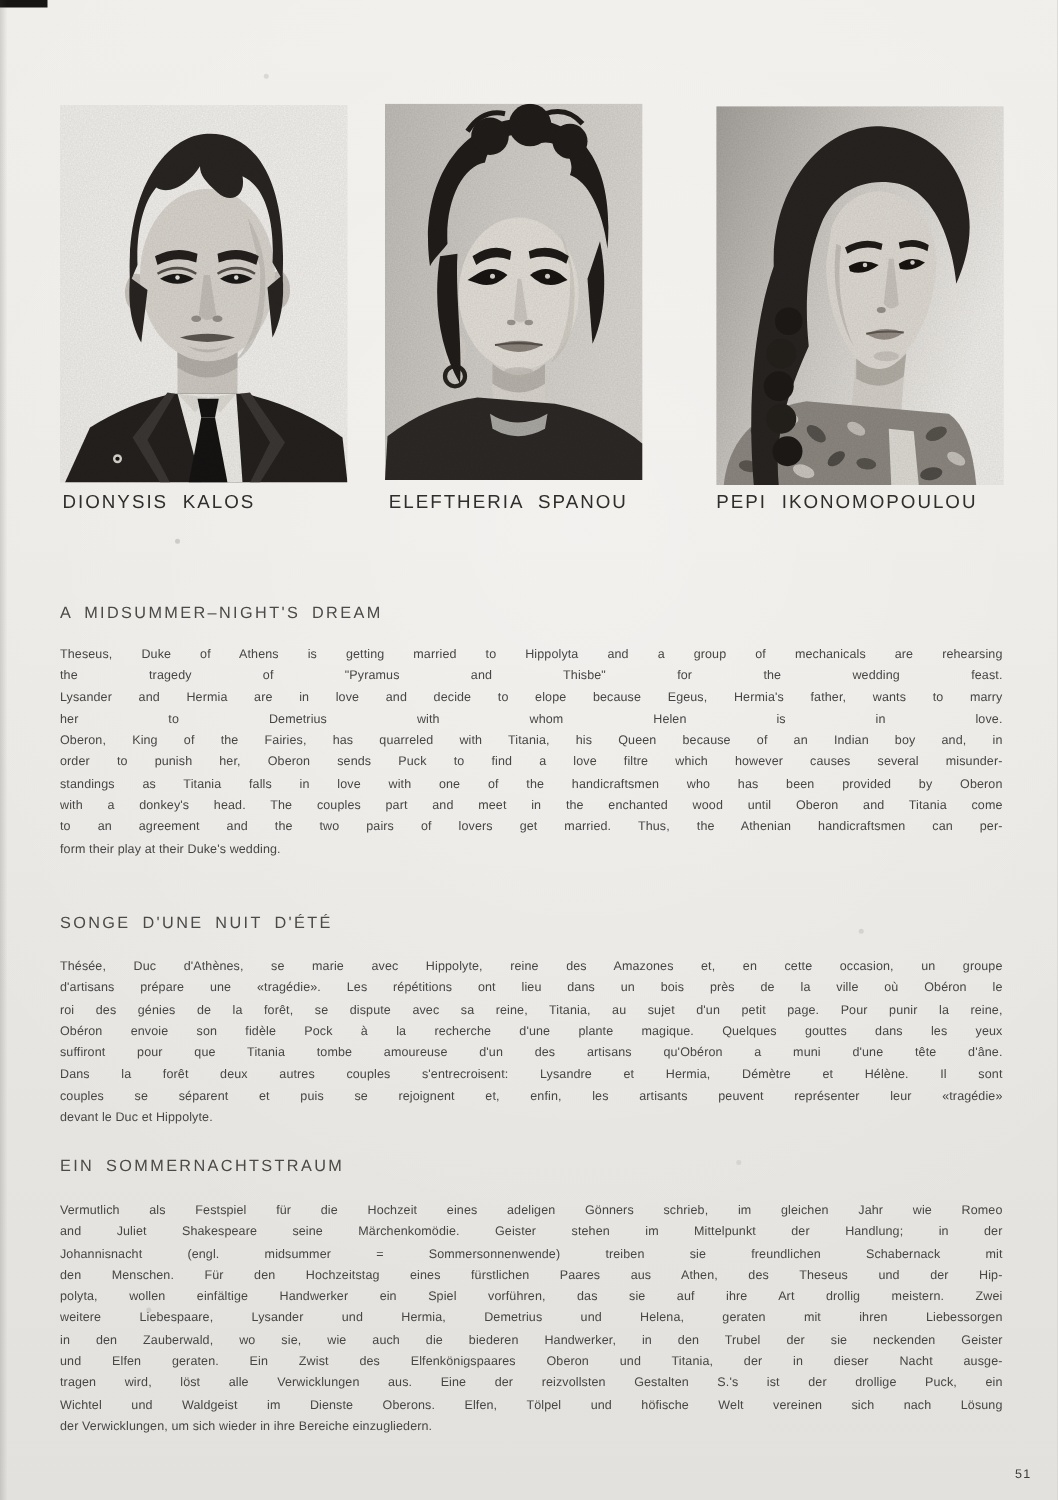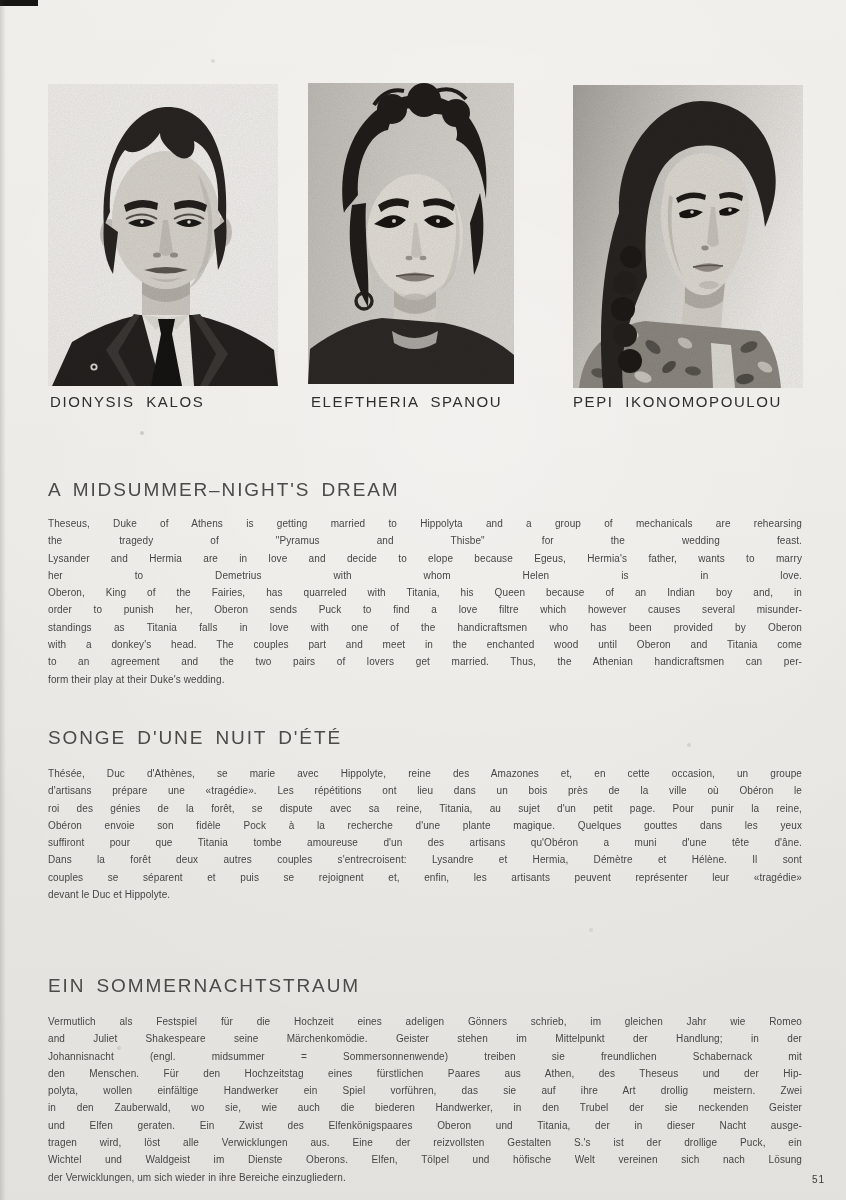--- a/index.html
+++ b/index.html
@@ -20,22 +20,22 @@
                118px 1047px 0 1px rgba(90,88,85,.15), 590px 929px 0 1px rgba(90,88,85,.12);}
   .photo{position:absolute;}
   .photo svg{display:block;width:100%;height:100%;}
   #photo-1{left:48px;top:84px;width:230px;height:302px;}
   #photo-2{left:308px;top:83px;width:206px;height:301px;}
   #photo-3{left:573px;top:85px;width:230px;height:303px;}
   .caption{position:absolute;top:393px;font-size:15px;letter-spacing:1.6px;word-spacing:6px;
     color:#2f2e2d;white-space:nowrap;}
   #cap-1{left:50px;} #cap-2{left:311px;} #cap-3{left:573px;}
   .section{position:absolute;left:48px;width:754px;}
-  #sec-en{top:481px;} #sec-fr{top:729px;} #sec-de{top:977px;}
-  .sec-heading{font-size:19px;line-height:17px;letter-spacing:1.9px;word-spacing:4px;
+  #sec-en{top:481px;} #sec-fr{top:729px;} #sec-de{top:924px;}
+  .sec-heading{font-size:13px;line-height:17px;letter-spacing:1.9px;word-spacing:4px;
     color:#4b4a48;margin:0 0 17px 0;font-weight:normal;}
   #sec-fr .sec-heading, #sec-de .sec-heading{margin-bottom:19px;}
   .sec-body{font-size:10px;line-height:17.3px;color:#474645;letter-spacing:0.1px;}
   .sec-body .jline{text-align:justify;text-align-last:justify;}
   .page-number{position:absolute;left:812px;top:1174px;font-size:10px;color:#3c3b3a;
     letter-spacing:1px;}
 </style>
 </head>
 <body>
 
@@ -250,20 +250,21 @@
   </section>
 
   <section class="section" id="sec-de">
     <h2 class="sec-heading">EIN SOMMERNACHTSTRAUM</h2>
     <div class="sec-body">
         <div class="jline">Vermutlich als Festspiel für die Hochzeit eines adeligen Gönners schrieb, im gleichen Jahr wie Romeo</div>
         <div class="jline">and Juliet Shakespeare seine Märchenkomödie. Geister stehen im Mittelpunkt der Handlung; in der</div>
         <div class="jline">Johannisnacht (engl. midsummer = Sommersonnenwende) treiben sie freundlichen Schabernack mit</div>
         <div class="jline">den Menschen. Für den Hochzeitstag eines fürstlichen Paares aus Athen, des Theseus und der Hip-</div>
         <div class="jline">polyta, wollen einfältige Handwerker ein Spiel vorführen, das sie auf ihre Art drollig meistern. Zwei</div>
+        <div class="jline">weitere Liebespaare, Lysander und Hermia, Demetrius und Helena, geraten mit ihren Liebessorgen</div>
         <div class="jline">in den Zauberwald, wo sie, wie auch die biederen Handwerker, in den Trubel der sie neckenden Geister</div>
         <div class="jline">und Elfen geraten. Ein Zwist des Elfenkönigspaares Oberon und Titania, der in dieser Nacht ausge-</div>
         <div class="jline">tragen wird, löst alle Verwicklungen aus. Eine der reizvollsten Gestalten S.'s ist der drollige Puck, ein</div>
         <div class="jline">Wichtel und Waldgeist im Dienste Oberons. Elfen, Tölpel und höfische Welt vereinen sich nach Lösung</div>
         <div>der Verwicklungen, um sich wieder in ihre Bereiche einzugliedern.</div>
       </div>
   </section>
 
   <div class="page-number">51</div>
 </div>

